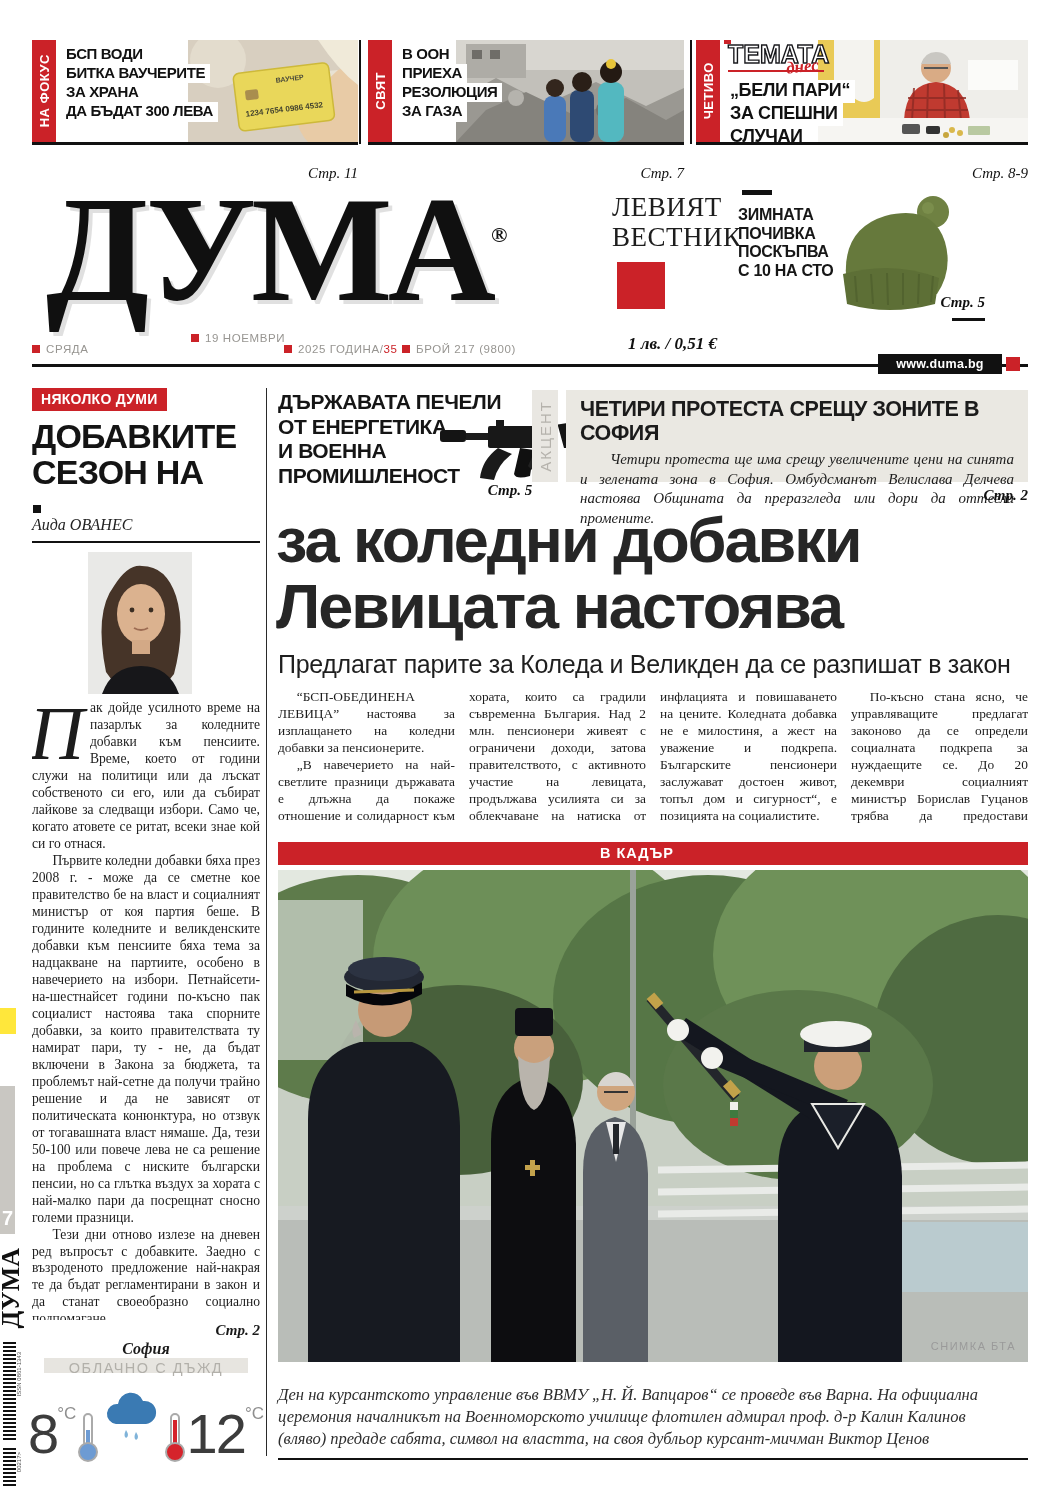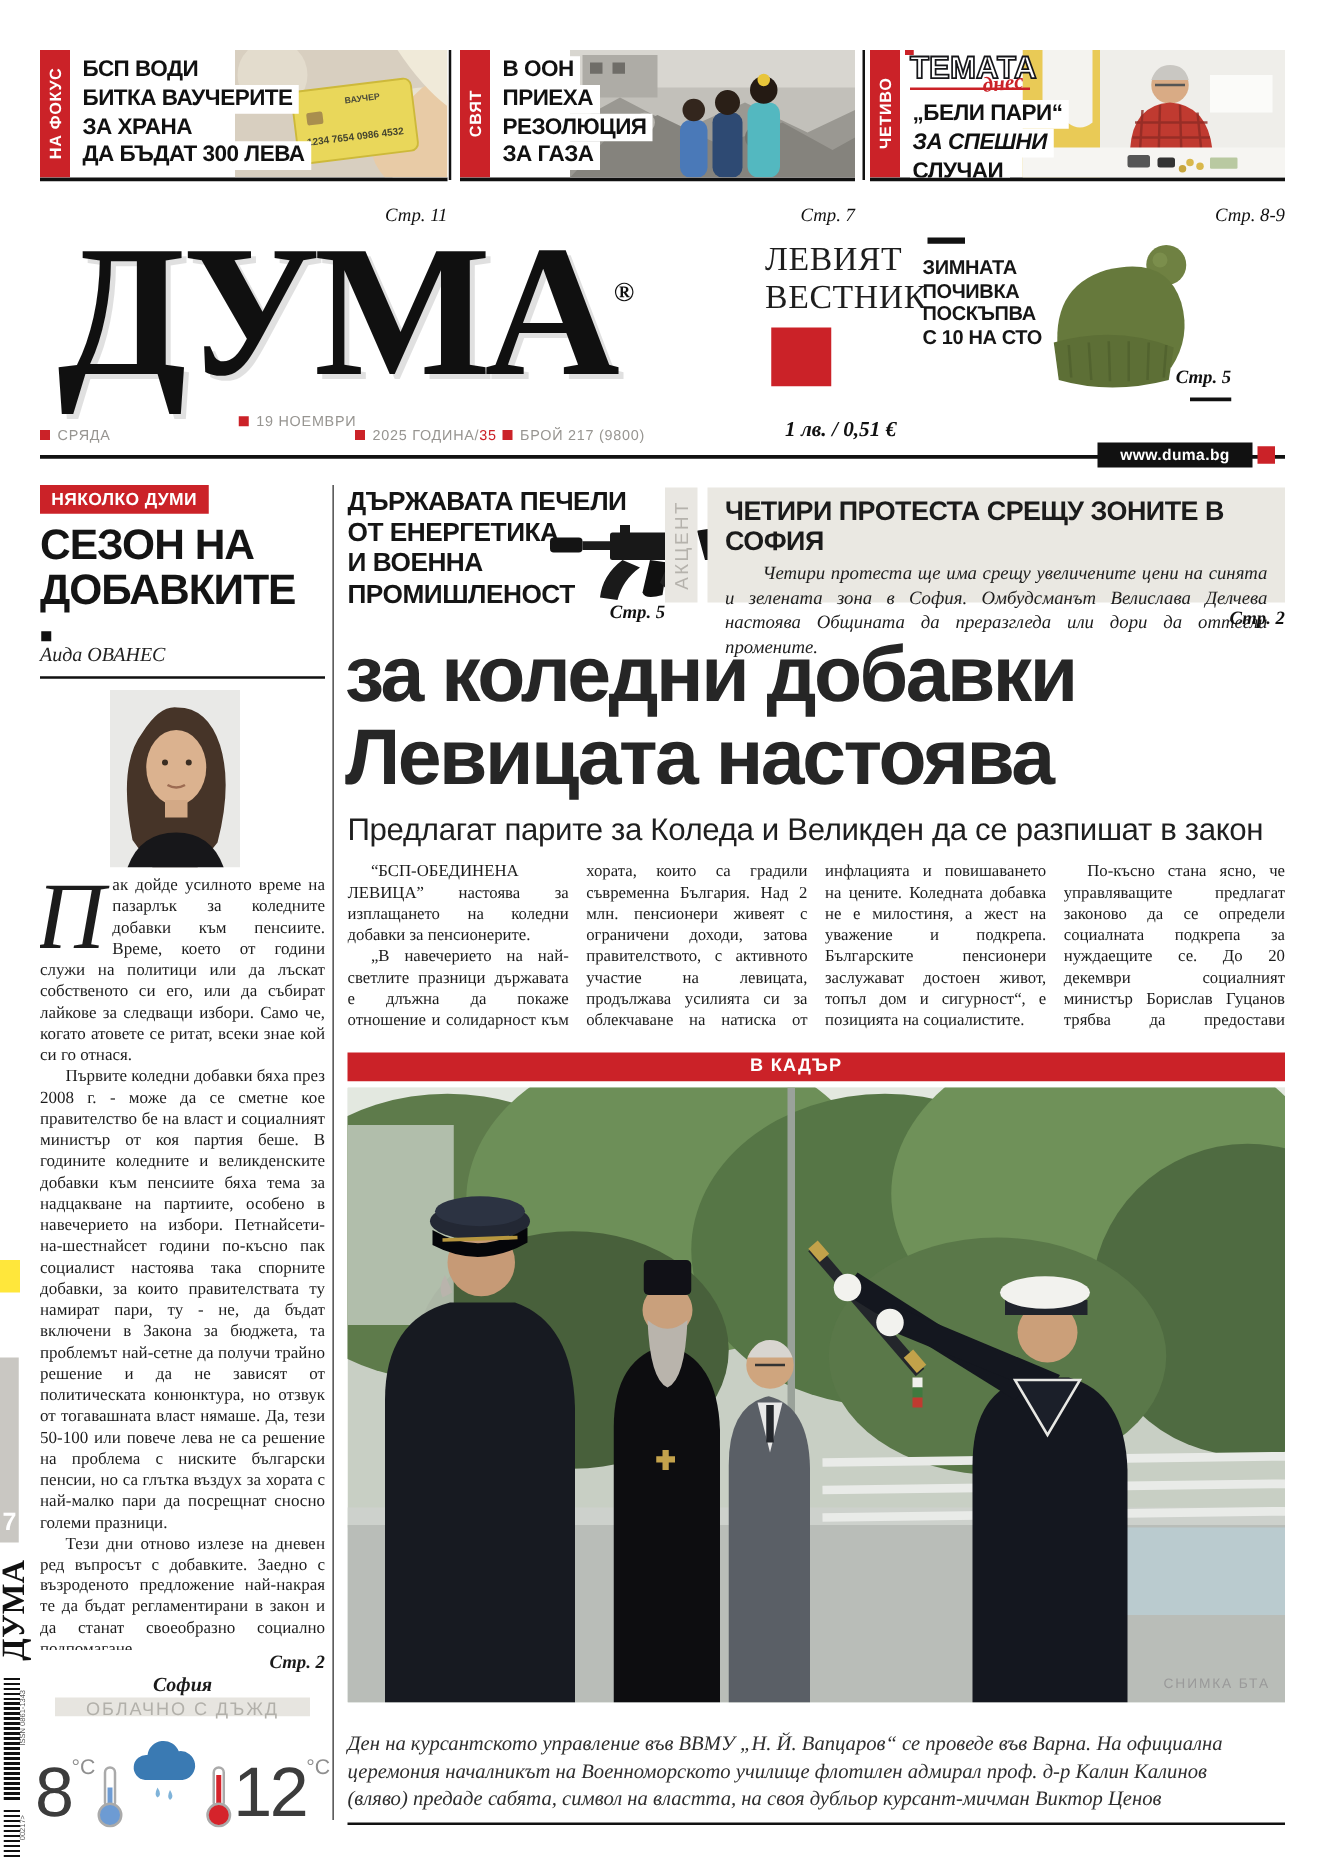--- a/index.html
+++ b/index.html
@@ -19,21 +19,21 @@
 
   
   .teaser{position:absolute;top:40px;}
   .tbody{position:relative;height:102px;overflow:hidden;}
   .vlabel{position:absolute;left:0;top:0;width:24px;height:102px;background:var(--red);
           display:flex;align-items:center;justify-content:center;z-index:3;}
   .vlabel span{color:#fff;font-weight:bold;font-size:13px;letter-spacing:.5px;}
   .tphoto{position:absolute;top:0;right:0;z-index:1;}
   .tlines{position:absolute;left:32px;top:5px;z-index:2;}
   .tlines .hl{display:table;background:#fff;padding:0 5px 1px 2px;font-weight:bold;
-              font-size:18px;line-height:1.21;letter-spacing:-.4px;color:#111;}
+              font-size:15px;line-height:1.21;letter-spacing:-.4px;color:#111;}
   .trule{height:3px;background:#111;margin-top:0;}
   .pageref{font-family:"Liberation Serif",serif;font-style:italic;font-weight:normal;
            font-size:15px;text-align:right;padding-top:20px;color:#111;}
   .tdivider{position:absolute;top:40px;width:2px;height:104px;background:#111;}
 
   
   .temata{position:relative;font-weight:bold;font-size:25px;letter-spacing:0;
           color:#fff;-webkit-text-stroke:1.4px #16161a;text-stroke:1.4px #16161a;line-height:1;}
   .temata .rsq-s{position:absolute;left:-4px;top:-5px;width:7px;height:7px;background:var(--red);}
   .temata-script{position:absolute;left:58px;top:16px;font-family:"Liberation Serif",serif;
@@ -218,21 +218,21 @@
         <rect x="150" y="86" width="22" height="9" rx="1" fill="#b9c9a1"></rect>
       </svg>
       <div class="tlines" style="top:2px;">
         <div class="temata">
           <i class="rsq-s"></i><span>ТЕМАТА</span>
           <div class="temata-rule"></div>
           <span class="temata-script">днес</span>
         </div>
         <div style="height:8px;"></div>
         <span class="hl" style="font-size:18px;">„БЕЛИ ПАРИ“</span>
-        <span class="hl" style="font-size:18px;font-style:italic;">ЗА СПЕШНИ</span>
+        <span class="hl" style="font-size:18px;">ЗА СПЕШНИ</span>
         <span class="hl" style="font-size:18px;">СЛУЧАИ</span>
       </div>
     </div>
     <div class="trule"></div>
     <div class="pageref">Стр. 8-9</div>
   </section>
 
   <h1 class="logo abs" style="left:46px;top:178px;"><span>ДУМА</span><sup>®</sup></h1>
 
   <div class="tagline abs" style="left:612px;top:192px;">
@@ -271,22 +271,22 @@
   <div class="ditem" style="left:402px;top:343px;"><i class="rsq"></i><span>БРОЙ 217 (9800)</span></div>
   <div class="price abs" style="left:628px;top:334px;">1 лв. / 0,51 €</div>
   <div class="drule abs" style="left:32px;top:364px;width:996px;"></div>
   <div class="sitebox abs" style="left:878px;top:354px;width:124px;height:20px;">
       <span>www.duma.bg</span>
     </div>
   <div class="redsq abs" style="left:1006px;top:357px;width:14px;height:14px;"></div>
 
   <div class="abs" style="left:32px;top:388px;"><span class="rubric">НЯКОЛКО ДУМИ</span></div>
   <div class="optitle abs" style="left:32px;top:418px;width:228px;">
+    <div>ДОБАВКИТЕ</div>
     <div>СЕЗОН НА</div>
-    <div>ДОБАВКИТЕ</div>
   </div>
   <div class="abs" style="left:33px;top:505px;width:8px;height:8px;background:#111;"></div>
   <div class="author abs" style="left:32px;top:516px;">Аида ОВАНЕС</div>
   <div class="abs" style="left:32px;top:541px;width:228px;height:2px;background:#111;"></div>
 
   <svg class="abs" style="left:88px;top:552px;" width="104" height="142" viewBox="0 0 104 142">
     <rect width="104" height="142" fill="#e9e9e7"></rect>
     <path d="M18 120 Q6 60 26 34 Q40 12 54 14 Q78 14 88 44 Q98 76 86 122 L70 142 L34 142 Z" fill="#463428"></path>
     <ellipse cx="53" cy="62" rx="24" ry="30" fill="#dbb28f"></ellipse>
     <circle cx="44" cy="58" r="2.4" fill="#3a2d22"></circle>

